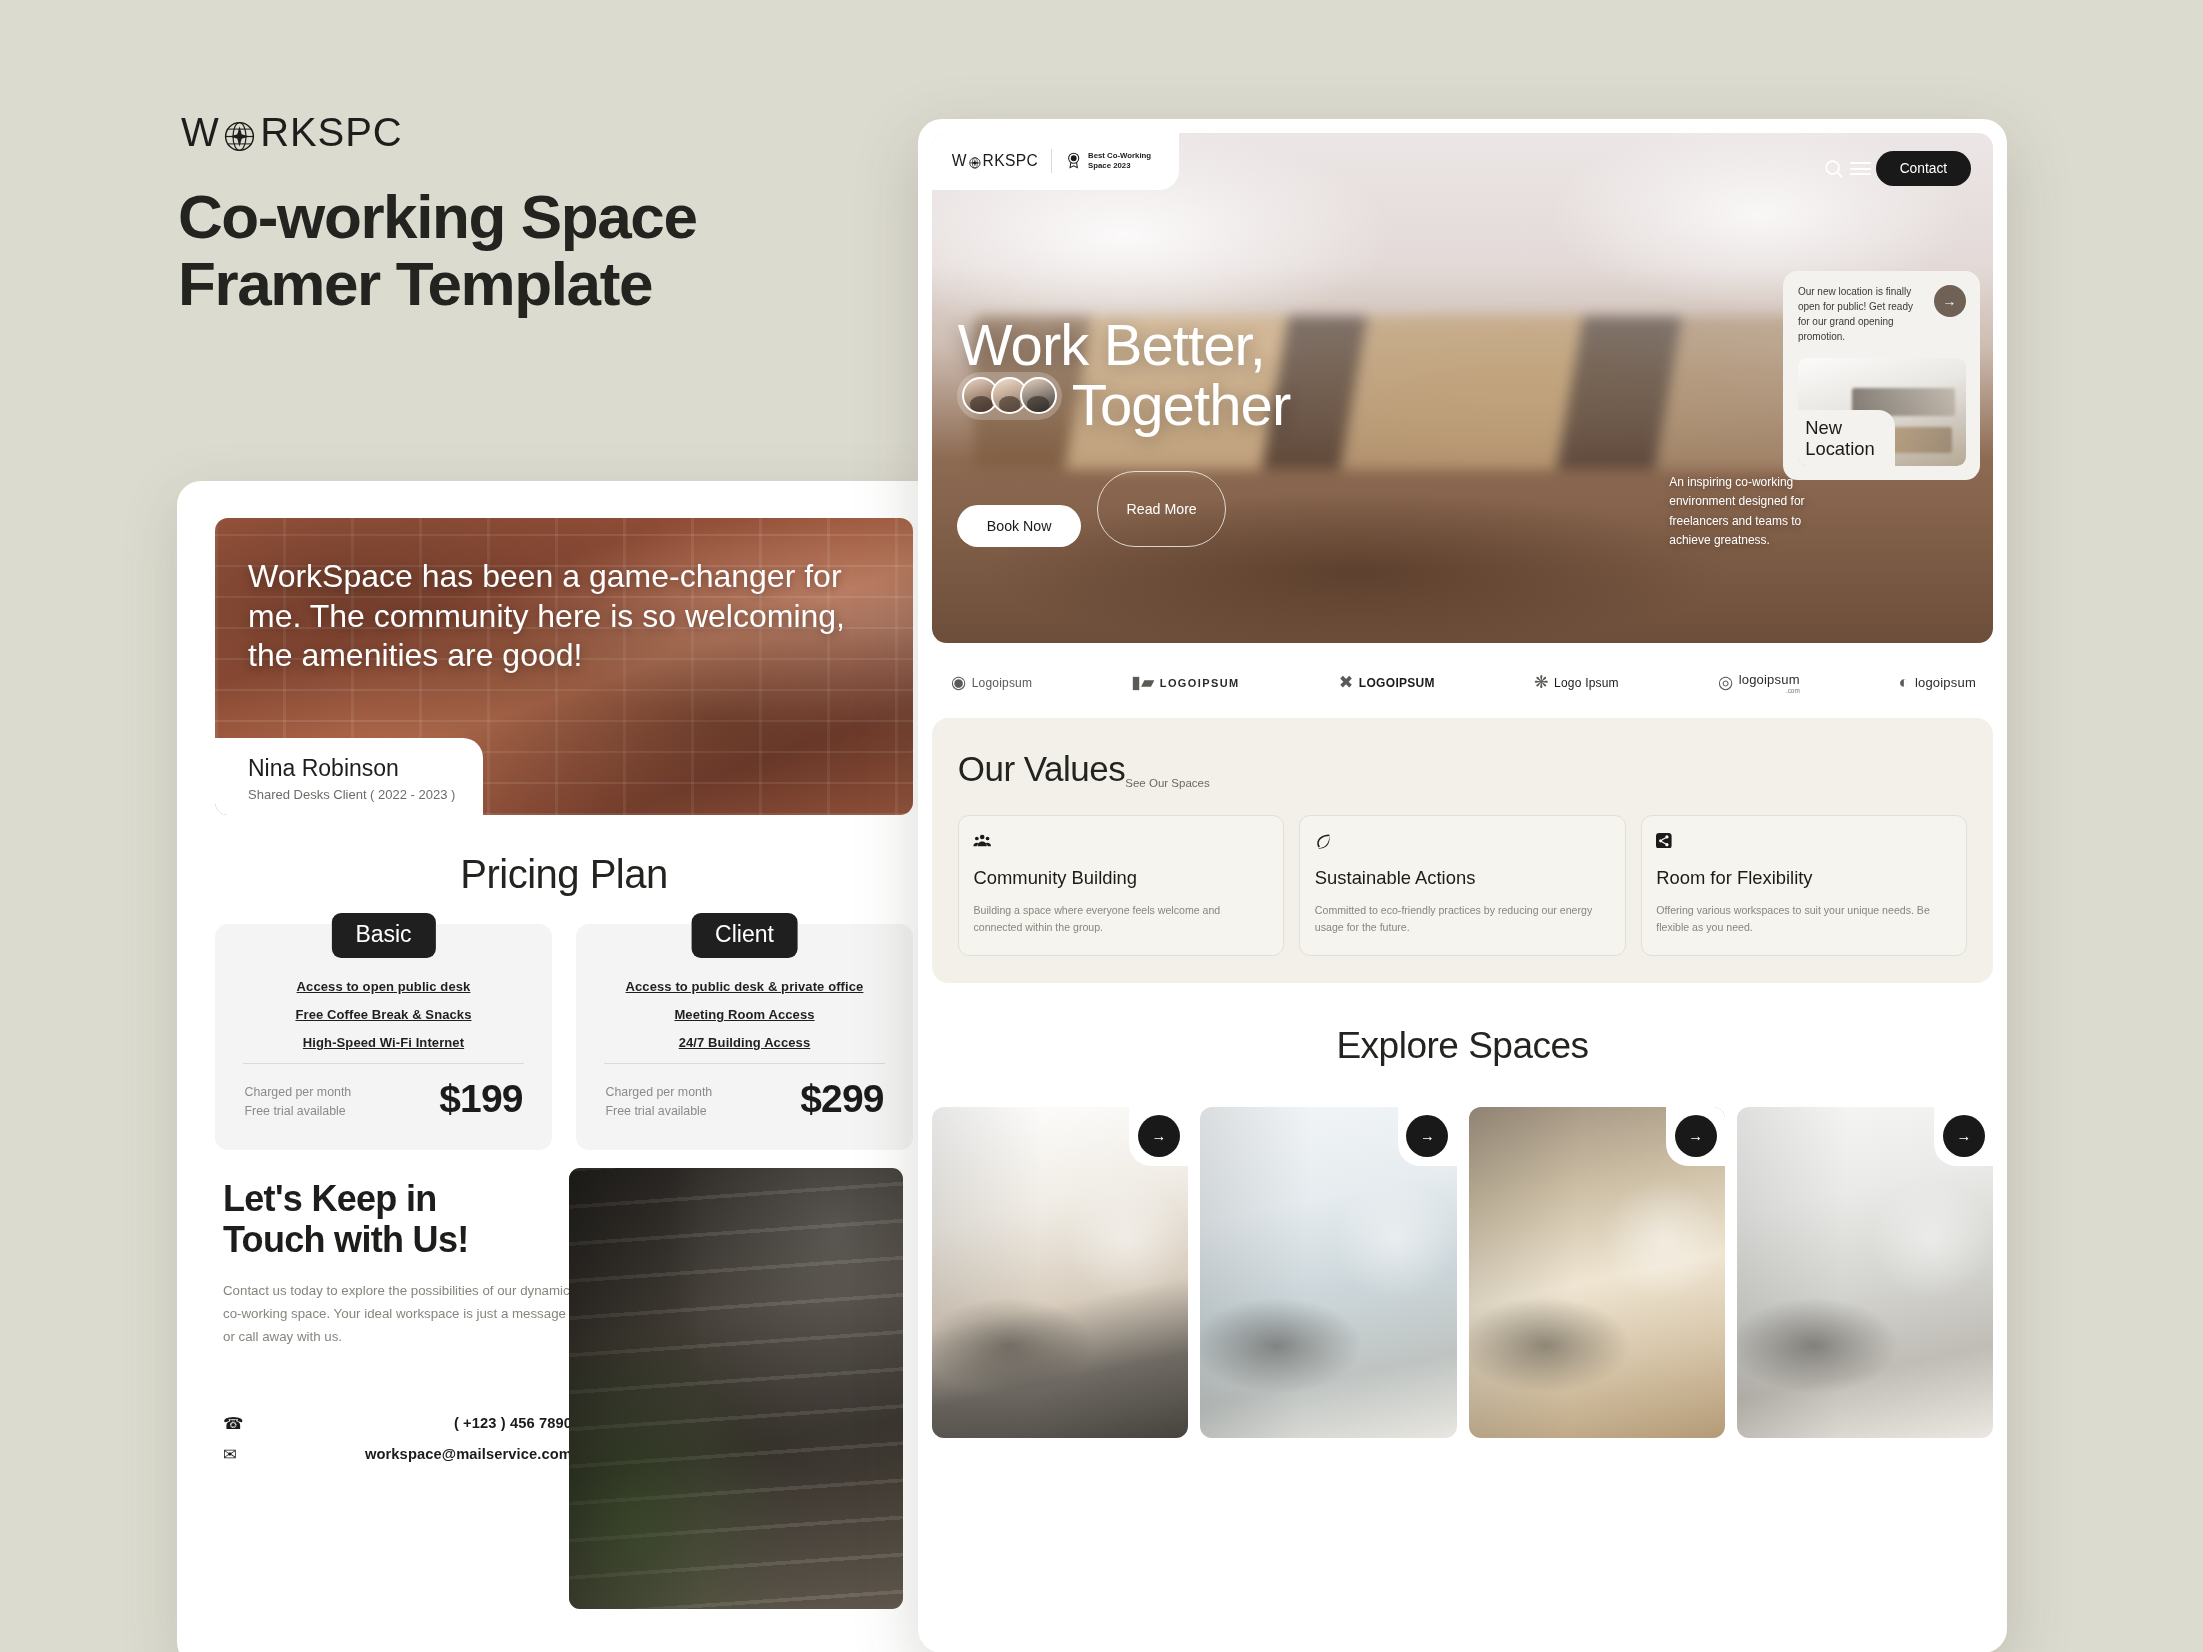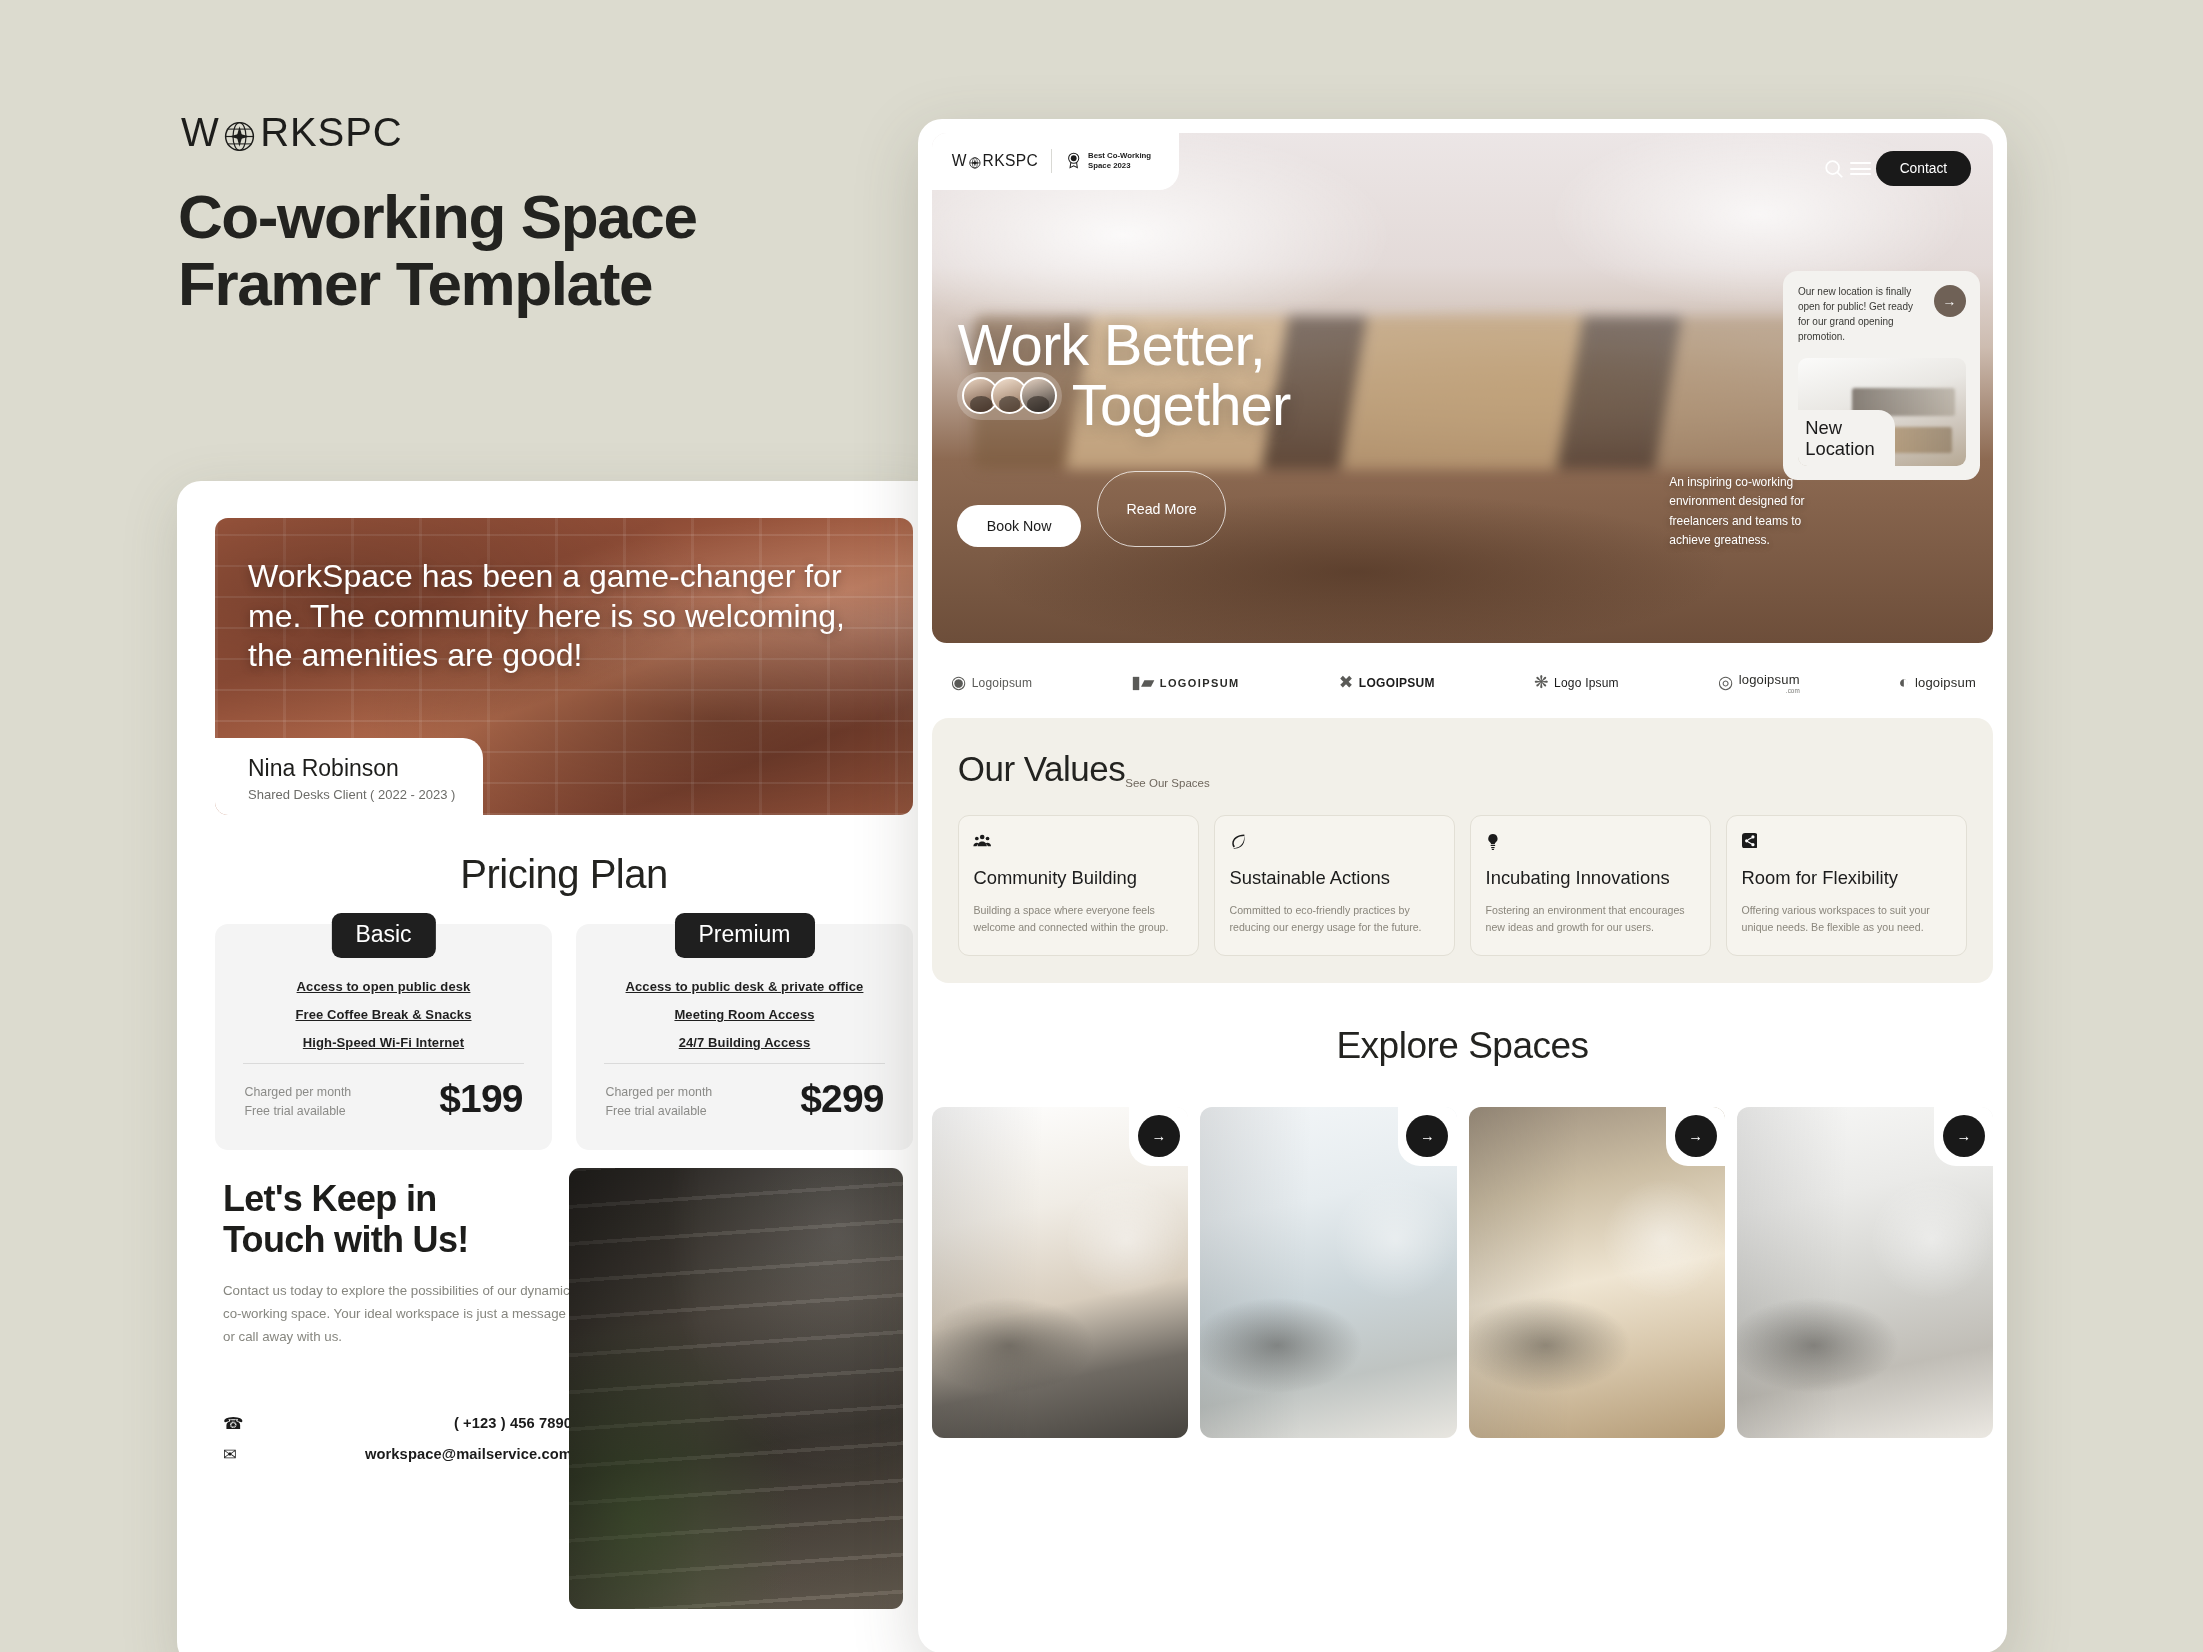--- a/index.html
+++ b/index.html
@@ -353,21 +353,21 @@
         <div class="plan-foot">
           <div class="plan-note">
             <span>Charged per month</span><br>
             <span>Free trial available</span>
           </div>
           <div class="plan-price">$199</div>
         </div>
       </div>
 
       <div class="plan">
-        <div class="plan-badge">Premium</div>
+        <div class="plan-badge">Client</div>
         <ul class="plan-feats">
           <li>Access to public desk &amp; private office</li>
           <li>Meeting Room Access</li>
           <li>24/7 Building Access</li>
         </ul>
         <div class="plan-rule"></div>
         <div class="plan-foot">
           <div class="plan-note">
             <span>Charged per month</span><br>
             <span>Free trial available</span>
@@ -531,32 +531,20 @@
           <div class="value-ico">
             <svg viewBox="0 0 22 22" width="16.5" height="16.5" fill="#1b1b1b">
               <path d="M19 2C10 2 3 7 3 14c0 2 .7 4 2 5.4l1.6-1.6C5.6 16.8 5 15.5 5 14 5 8.6 11 4 19 4c0 0 .6 9-5.5 13.3C10.9 19.2 7.8 20 5 20v1c3.2 0 6.8-1 9.8-3C21.5 13.4 19 2 19 2z"></path>
             </svg>
           </div>
           <div class="value-name">Sustainable Actions</div>
           <div class="value-desc">Committed to eco-friendly practices by reducing our energy usage for the future.</div>
         </div>
         <div class="value-card">
           <div class="value-ico">
-            <svg viewBox="0 0 18 22" width="13.8" height="17.4" fill="#1b1b1b">
-              <path d="M9 1a6 6 0 0 0-3.5 10.9c.5.4.8.9.9 1.5l.1.6h5l.1-.6c.1-.6.4-1.1.9-1.5A6 6 0 0 0 9 1z"></path>
-              <rect x="6" y="15" width="6" height="1.7" rx=".8"></rect>
-              <rect x="6.6" y="17.8" width="4.8" height="1.6" rx=".8"></rect>
-              <rect x="7.4" y="20.4" width="3.2" height="1.4" rx=".7"></rect>
-            </svg>
-          </div>
-          <div class="value-name">Incubating Innovations</div>
-          <div class="value-desc">Fostering an environment that encourages new ideas and growth for our users.</div>
-        </div>
-        <div class="value-card">
-          <div class="value-ico">
             <svg viewBox="0 0 20 20" width="15.6" height="15.6">
               <rect x="0" y="0" width="20" height="20" rx="4" fill="#1b1b1b"></rect>
               <circle cx="14" cy="5" r="2.1" fill="#fff"></circle>
               <circle cx="14" cy="15" r="2.1" fill="#fff"></circle>
               <circle cx="6" cy="10" r="2.1" fill="#fff"></circle>
               <line x1="7.6" y1="8.8" x2="12.6" y2="6" stroke="#fff" stroke-width="1.5"></line>
               <line x1="7.6" y1="11.2" x2="12.6" y2="14" stroke="#fff" stroke-width="1.5"></line>
             </svg>
           </div>
           <div class="value-name">Room for Flexibility</div>

